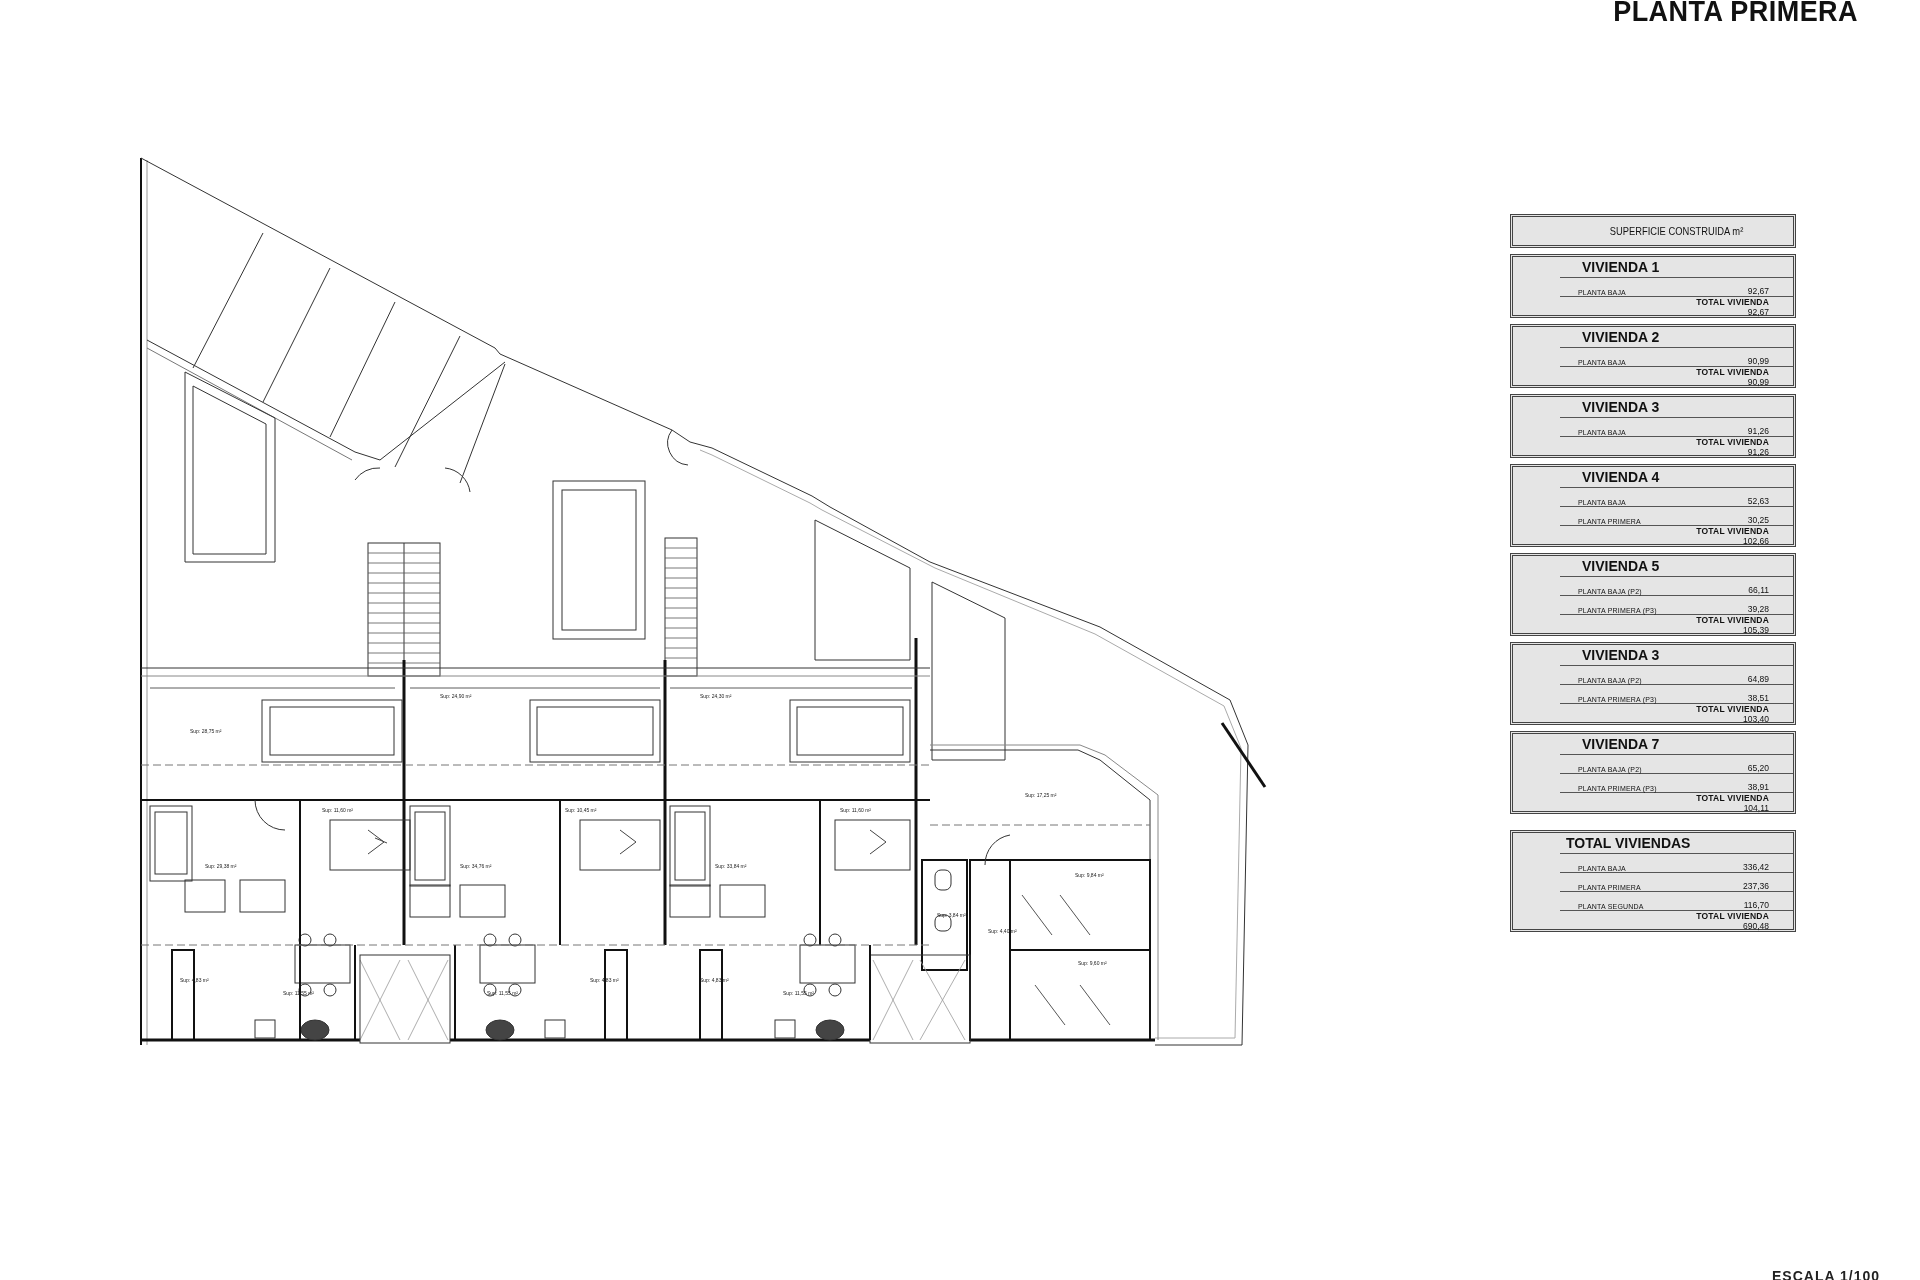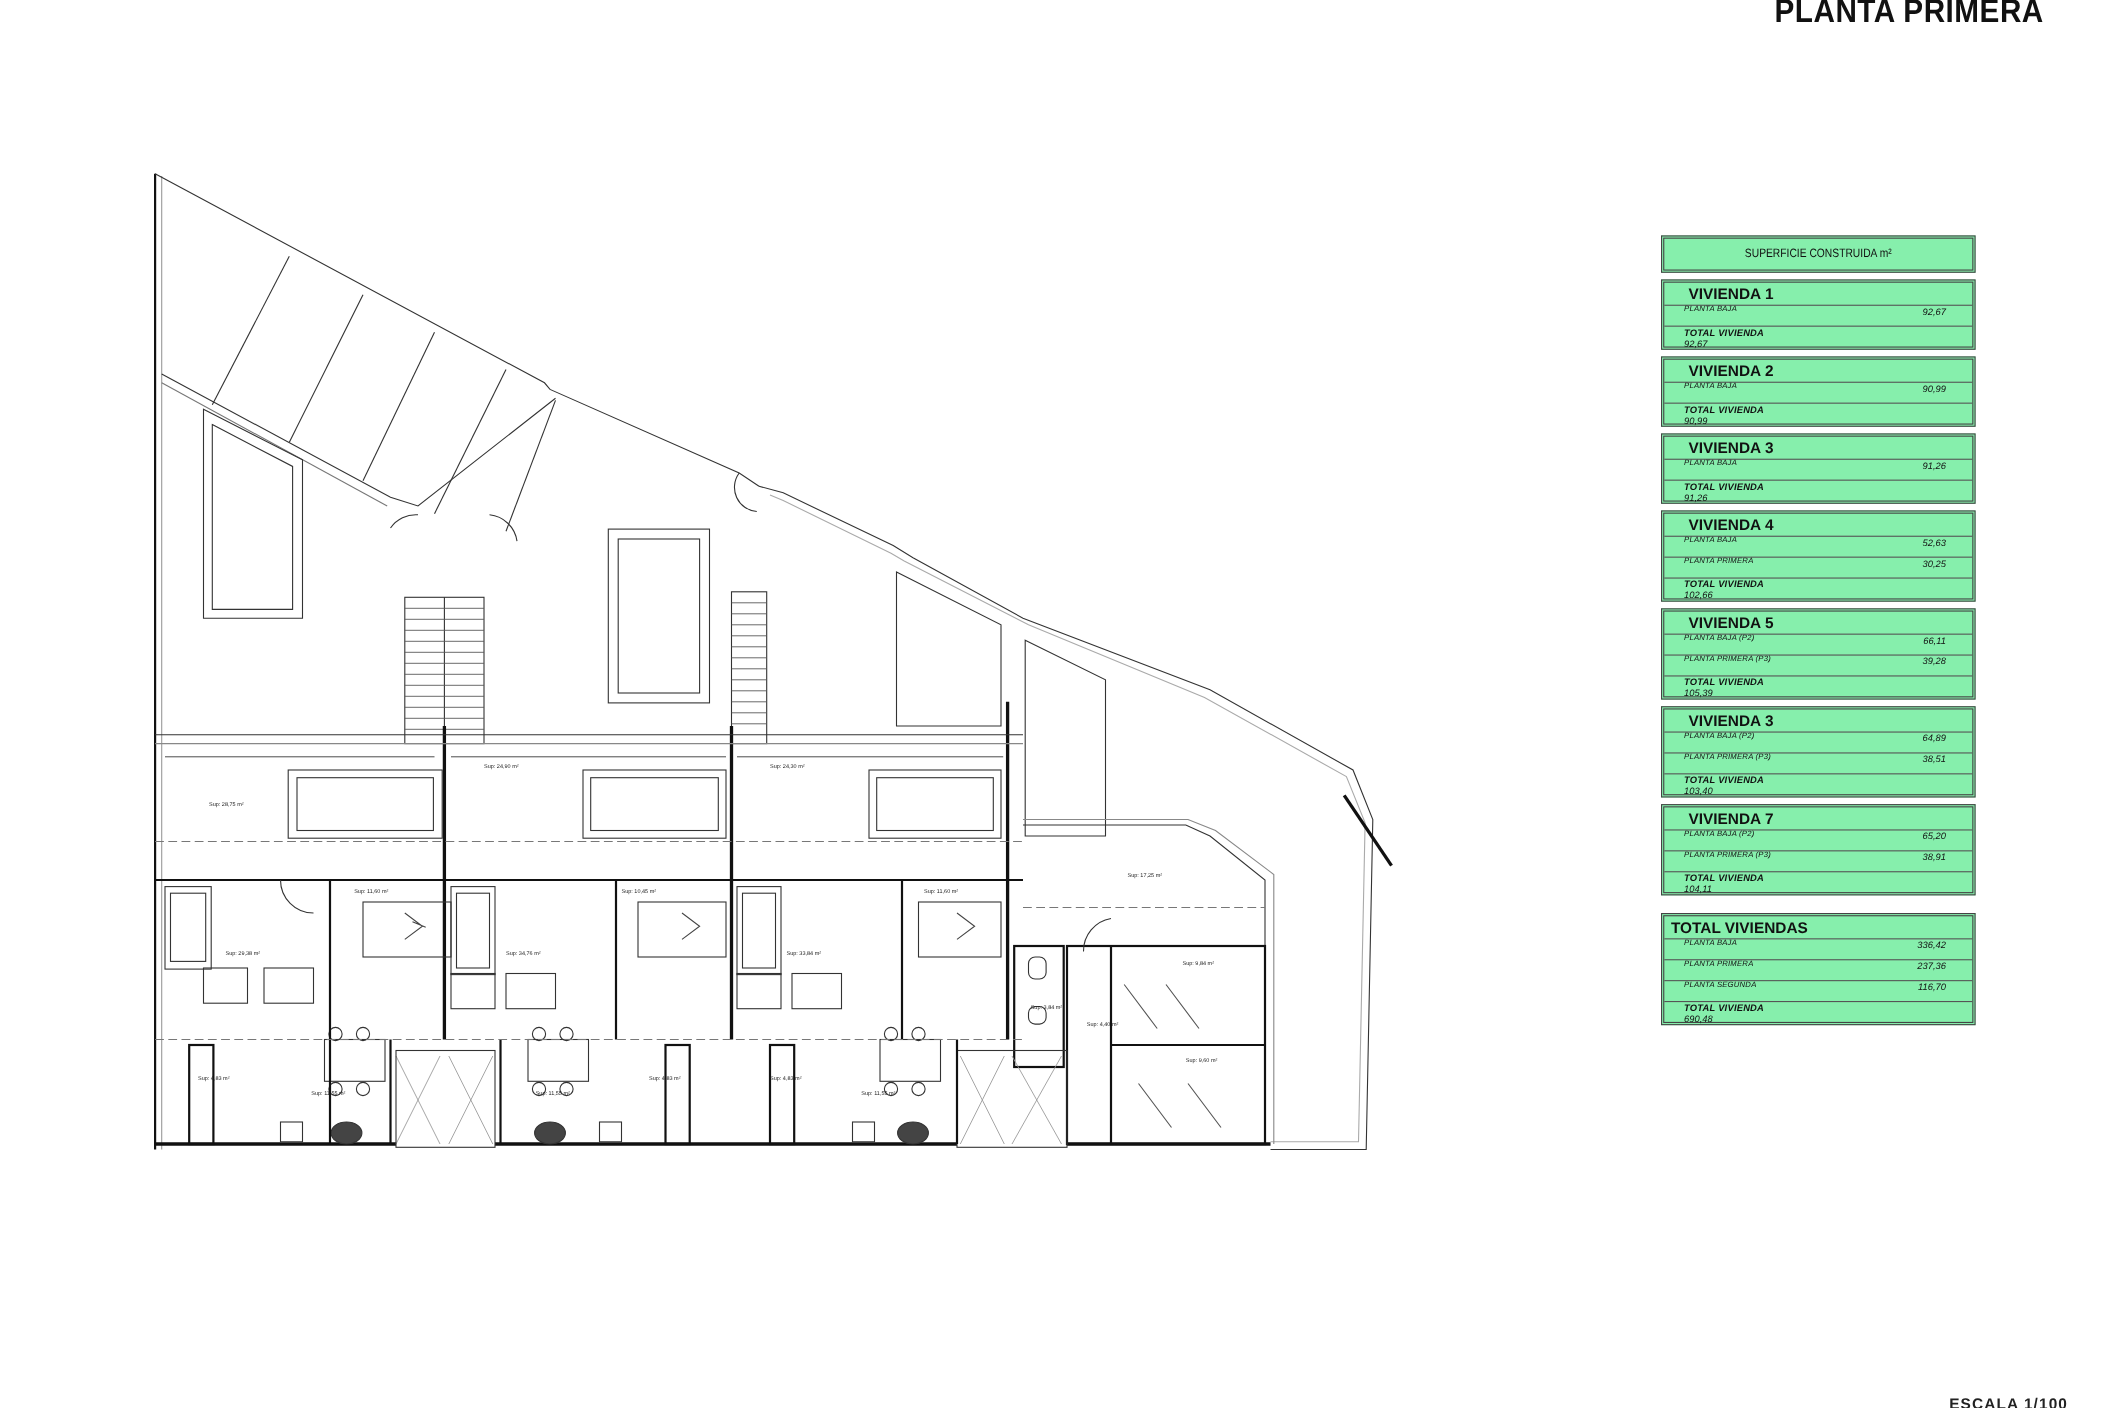--- a/index.html
+++ b/index.html
@@ -1,24 +1,24 @@
 <!DOCTYPE html>
 <html><head>
 <meta charset="utf-8">
 <style>
   html, body { margin:0; padding:0; background:#ffffff; }
   body { width:1920px; height:1280px; position:relative; overflow:hidden; font-family:"Liberation Sans", sans-serif; color:#111; }
   .title { position:absolute; right:62px; top:-6px; font-size:30px; font-weight:bold; letter-spacing:0.5px; transform:scaleX(0.9); transform-origin:right top; color:#111; }
   .scale-label { position:absolute; right:40px; top:1268px; font-size:14px; font-weight:bold; letter-spacing:1px; color:#222; }
   #plan { position:absolute; left:0; top:0; }
   .table-wrap { position:absolute; left:1510px; top:214px; width:286px; }
-  .tbox { border:3px double #444; margin-bottom:6px; background:#86efac; }
+  .tbox { border:3px double #444; margin-bottom:6px; background:#e5e5e5;padding-left:47px; }
   .thead { height:28px; display:flex; align-items:center; justify-content:center; font-size:11px; transform:scaleX(0.85); }
   .grp-title { height:20px; border-bottom:1.5px solid #555; font-weight:bold; font-size:14px; padding-left:22px; display:flex; align-items:center; transform-origin:left; }
-  .row { height:18px; border-bottom:1.5px solid #555; display:flex; align-items:flex-start; justify-content:space-between; padding:0 24px 0 18px; font-size:7px;font-style:italic; }
+  .row { height:18px; border-bottom:1.5px solid #555; display:flex; align-items:flex-end; justify-content:space-between; padding:0 24px 0 18px; font-size:7px; }
   .row:last-child { border-bottom:none;flex-direction:column; }
   .row .lbl { letter-spacing:0.2px; }
   .row .val { font-size:8.5px; }
   .row.total .lbl { font-weight:bold; font-size:8.5px; padding-left:-4px; }
   .grand .grp-title { font-size:14px; padding-left:6px; }
   .gap { height:10px; }
   .roomlbl { font-family:"Liberation Sans", sans-serif; font-size:5px; fill:#222; }
 </style>
 </head>
 <body>

